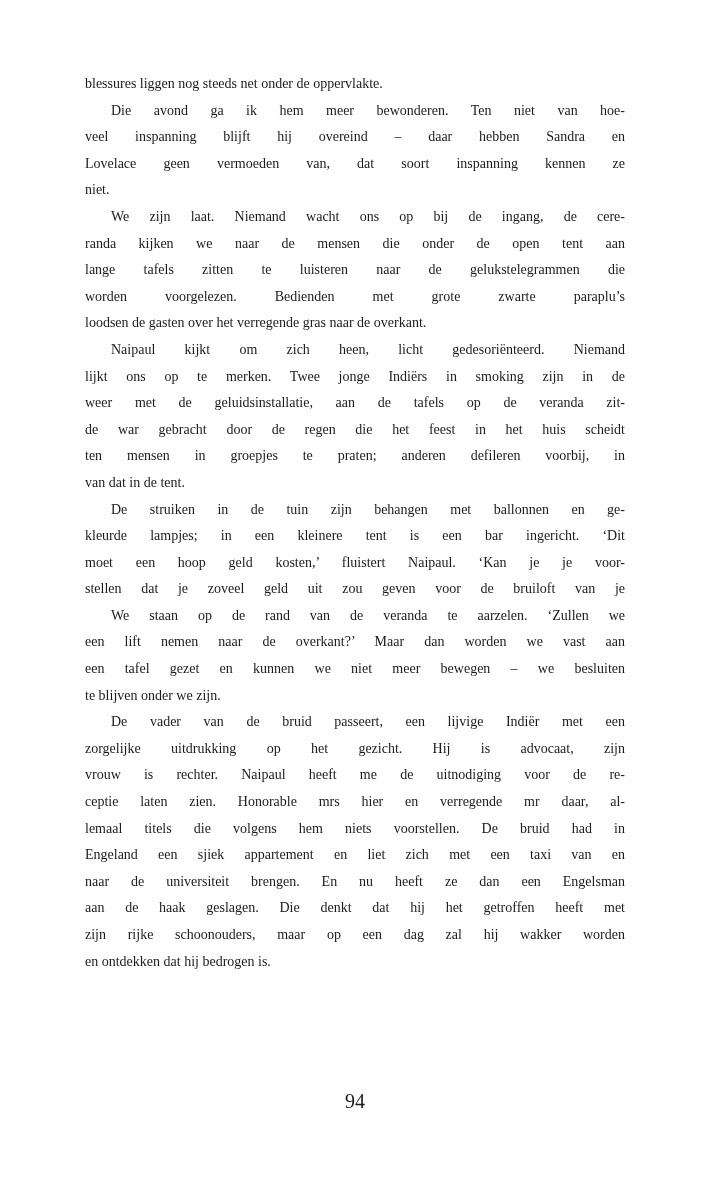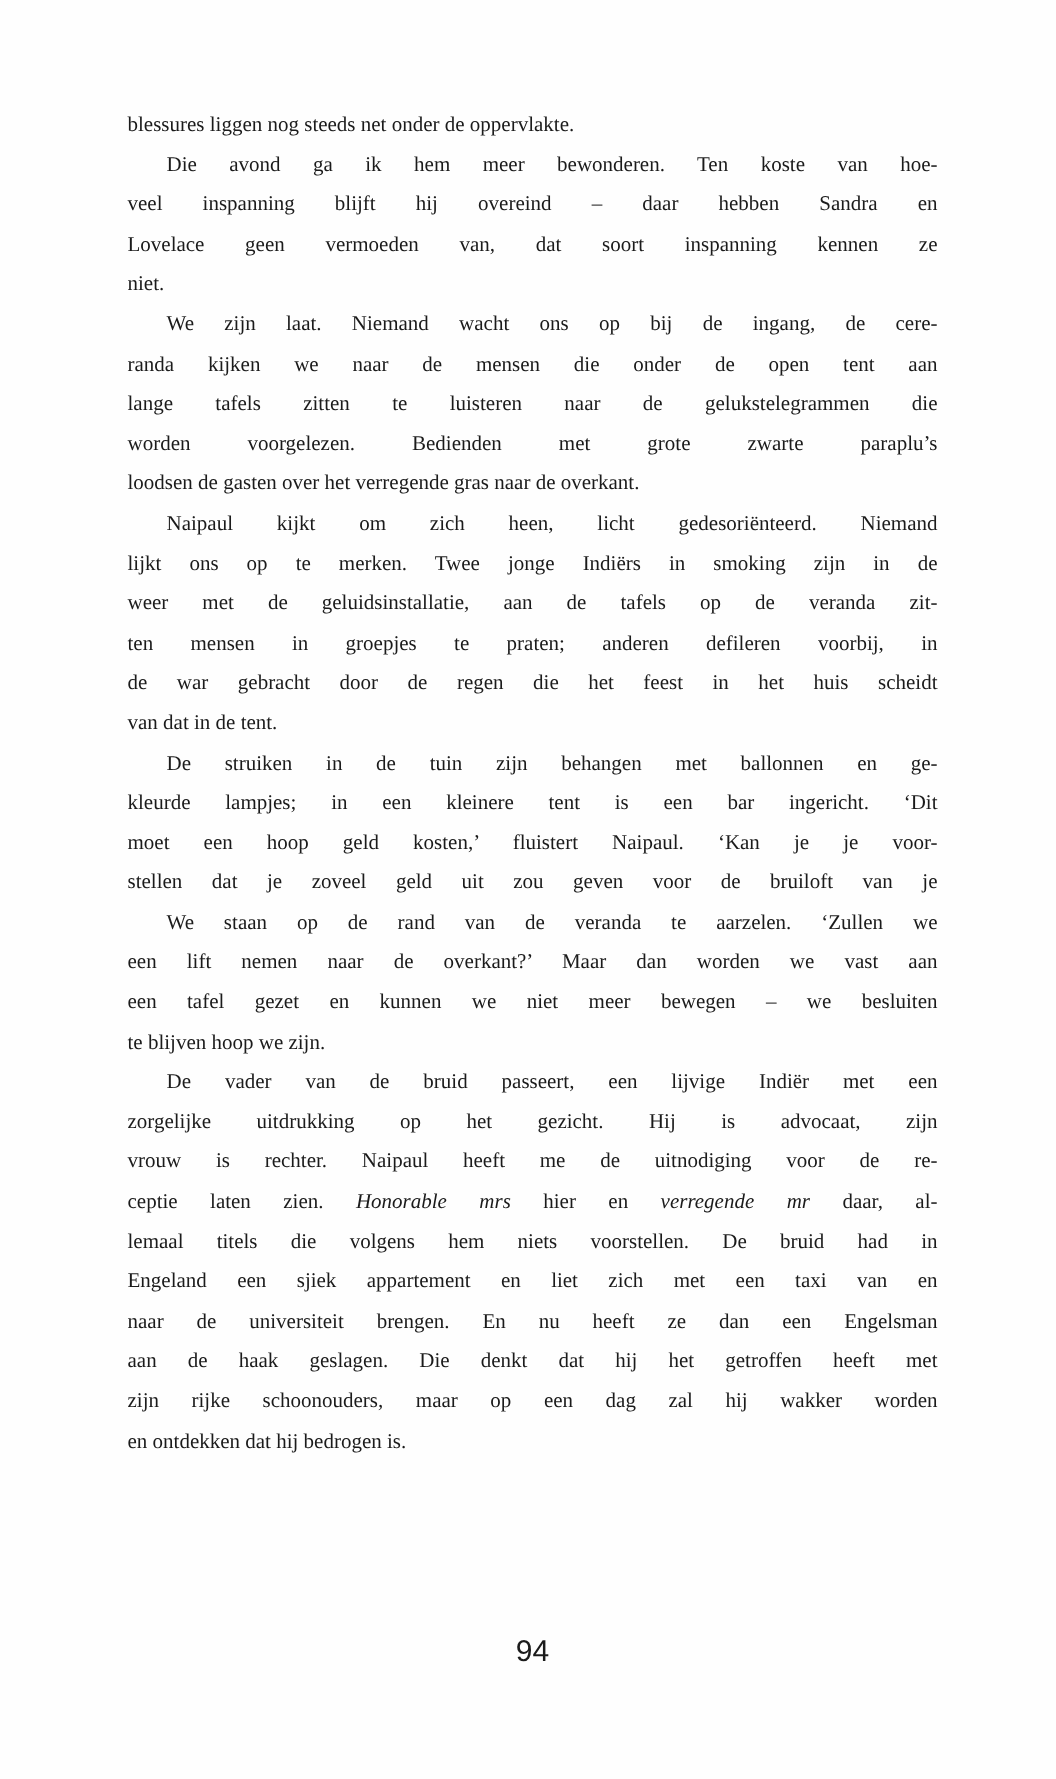--- a/index.html
+++ b/index.html
@@ -37,73 +37,72 @@
     text-align-last: justify;
     white-space: normal;
   }
   .line.last {
     text-align-last: left;
   }
   .line.indent {
     text-indent: 26px;
   }
   .it {
-    font-style: italic;
   }
   .folio {
     position: absolute;
     left: 85px;
     top: 1090px;
     width: 540px;
     text-align: center;
-    font-family: Liberation Sans, sans-serif;
+    font-family: Liberation Serif, serif;
     font-size: 20px;
     color: #1b1b1b;
   }
 </style>
 </head>
 <body>
 
 <div class="page">
   <div class="text-block">
       <div class="paragraph">
         <div class="line last"><span>blessures liggen nog steeds net onder de oppervlakte.</span></div>
       </div>
       <div class="paragraph">
-        <div class="line indent"><span>Die avond ga ik hem meer bewonderen. Ten koste van hoe-</span></div>
+        <div class="line indent"><span>Die avond ga ik hem meer bewonderen. Ten niet van hoe-</span></div>
         <div class="line"><span>veel inspanning blijft hij overeind – daar hebben Sandra en</span></div>
         <div class="line"><span>Lovelace geen vermoeden van, dat soort inspanning kennen ze</span></div>
         <div class="line last"><span>niet.</span></div>
       </div>
       <div class="paragraph">
         <div class="line indent"><span>We zijn laat. Niemand wacht ons op bij de ingang, de cere-</span></div>
         <div class="line"><span>randa kijken we naar de mensen die onder de open tent aan</span></div>
         <div class="line"><span>lange tafels zitten te luisteren naar de gelukstelegrammen die</span></div>
         <div class="line"><span>worden voorgelezen. Bedienden met grote zwarte paraplu’s</span></div>
         <div class="line last"><span>loodsen de gasten over het verregende gras naar de overkant.</span></div>
       </div>
       <div class="paragraph">
         <div class="line indent"><span>Naipaul kijkt om zich heen, licht gedesoriënteerd. Niemand</span></div>
         <div class="line"><span>lijkt ons op te merken. Twee jonge Indiërs in smoking zijn in de</span></div>
         <div class="line"><span>weer met de geluidsinstallatie, aan de tafels op de veranda zit-</span></div>
+        <div class="line"><span>de war gebracht door de regen die het feest in het huis scheidt</span></div>
         <div class="line"><span>ten mensen in groepjes te praten; anderen defileren voorbij, in</span></div>
-        <div class="line"><span>de war gebracht door de regen die het feest in het huis scheidt</span></div>
         <div class="line last"><span>van dat in de tent.</span></div>
       </div>
       <div class="paragraph">
         <div class="line indent"><span>De struiken in de tuin zijn behangen met ballonnen en ge-</span></div>
         <div class="line"><span>kleurde lampjes; in een kleinere tent is een bar ingericht. ‘Dit</span></div>
         <div class="line"><span>moet een hoop geld kosten,’ fluistert Naipaul. ‘Kan je je voor-</span></div>
         <div class="line"><span>stellen dat je zoveel geld uit zou geven voor de bruiloft van je</span></div>
       </div>
       <div class="paragraph">
         <div class="line indent"><span>We staan op de rand van de veranda te aarzelen. ‘Zullen we</span></div>
         <div class="line"><span>een lift nemen naar de overkant?’ Maar dan worden we vast aan</span></div>
         <div class="line"><span>een tafel gezet en kunnen we niet meer bewegen – we besluiten</span></div>
-        <div class="line last"><span>te blijven hoop we zijn.</span></div>
+        <div class="line last"><span>te blijven onder we zijn.</span></div>
       </div>
       <div class="paragraph">
         <div class="line indent"><span>De vader van de bruid passeert, een lijvige Indiër met een</span></div>
         <div class="line"><span>zorgelijke uitdrukking op het gezicht. Hij is advocaat, zijn</span></div>
         <div class="line"><span>vrouw is rechter. Naipaul heeft me de uitnodiging voor de re-</span></div>
         <div class="line"><span>ceptie laten zien. </span><span class="it">Honorable mrs</span><span> hier en </span><span class="it">verregende mr</span><span> daar, al-</span></div>
         <div class="line"><span>lemaal titels die volgens hem niets voorstellen. De bruid had in</span></div>
         <div class="line"><span>Engeland een sjiek appartement en liet zich met een taxi van en</span></div>
         <div class="line"><span>naar de universiteit brengen. En nu heeft ze dan een Engelsman</span></div>
         <div class="line"><span>aan de haak geslagen. Die denkt dat hij het getroffen heeft met</span></div>

